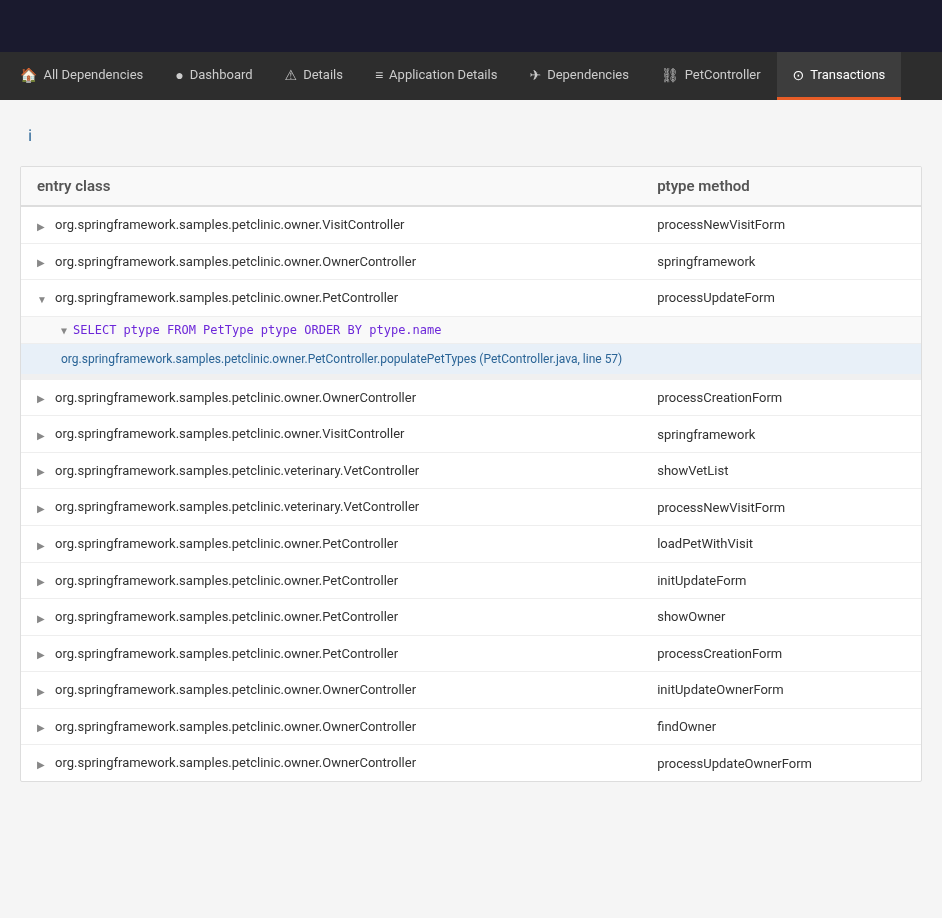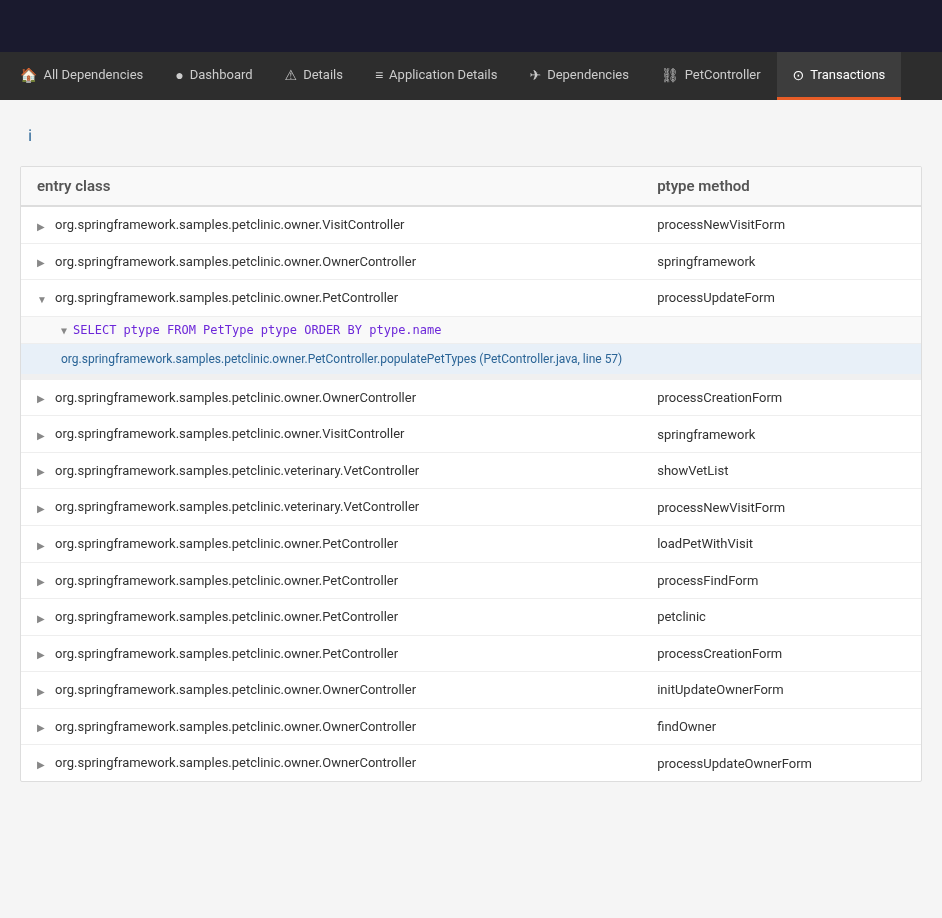--- a/index.html
+++ b/index.html
@@ -243,25 +243,25 @@
           <tr>
             <td><span class="toggle-icon"><span class="chevron-right"></span></span>org.springframework.samples.petclinic.veterinary.VetController</td>
             <td>processNewVisitForm</td>
           </tr>
           <tr>
             <td><span class="toggle-icon"><span class="chevron-right"></span></span>org.springframework.samples.petclinic.owner.PetController</td>
             <td>loadPetWithVisit</td>
           </tr>
           <tr>
             <td><span class="toggle-icon"><span class="chevron-right"></span></span>org.springframework.samples.petclinic.owner.PetController</td>
-            <td>processFindForm</td>
-          </tr>
-          <tr>
-            <td><span class="toggle-icon"><span class="chevron-right"></span></span>org.springframework.samples.petclinic.owner.PetController</td>
-            <td>petclinic</td>
+            <td>initUpdateForm</td>
+          </tr>
+          <tr>
+            <td><span class="toggle-icon"><span class="chevron-right"></span></span>org.springframework.samples.petclinic.owner.PetController</td>
+            <td>showOwner</td>
           </tr>
           <tr>
             <td><span class="toggle-icon"><span class="chevron-right"></span></span>org.springframework.samples.petclinic.owner.PetController</td>
             <td>processCreationForm</td>
           </tr>
           <tr>
             <td><span class="toggle-icon"><span class="chevron-right"></span></span>org.springframework.samples.petclinic.owner.OwnerController</td>
             <td>initUpdateOwnerForm</td>
           </tr>
           <tr>

